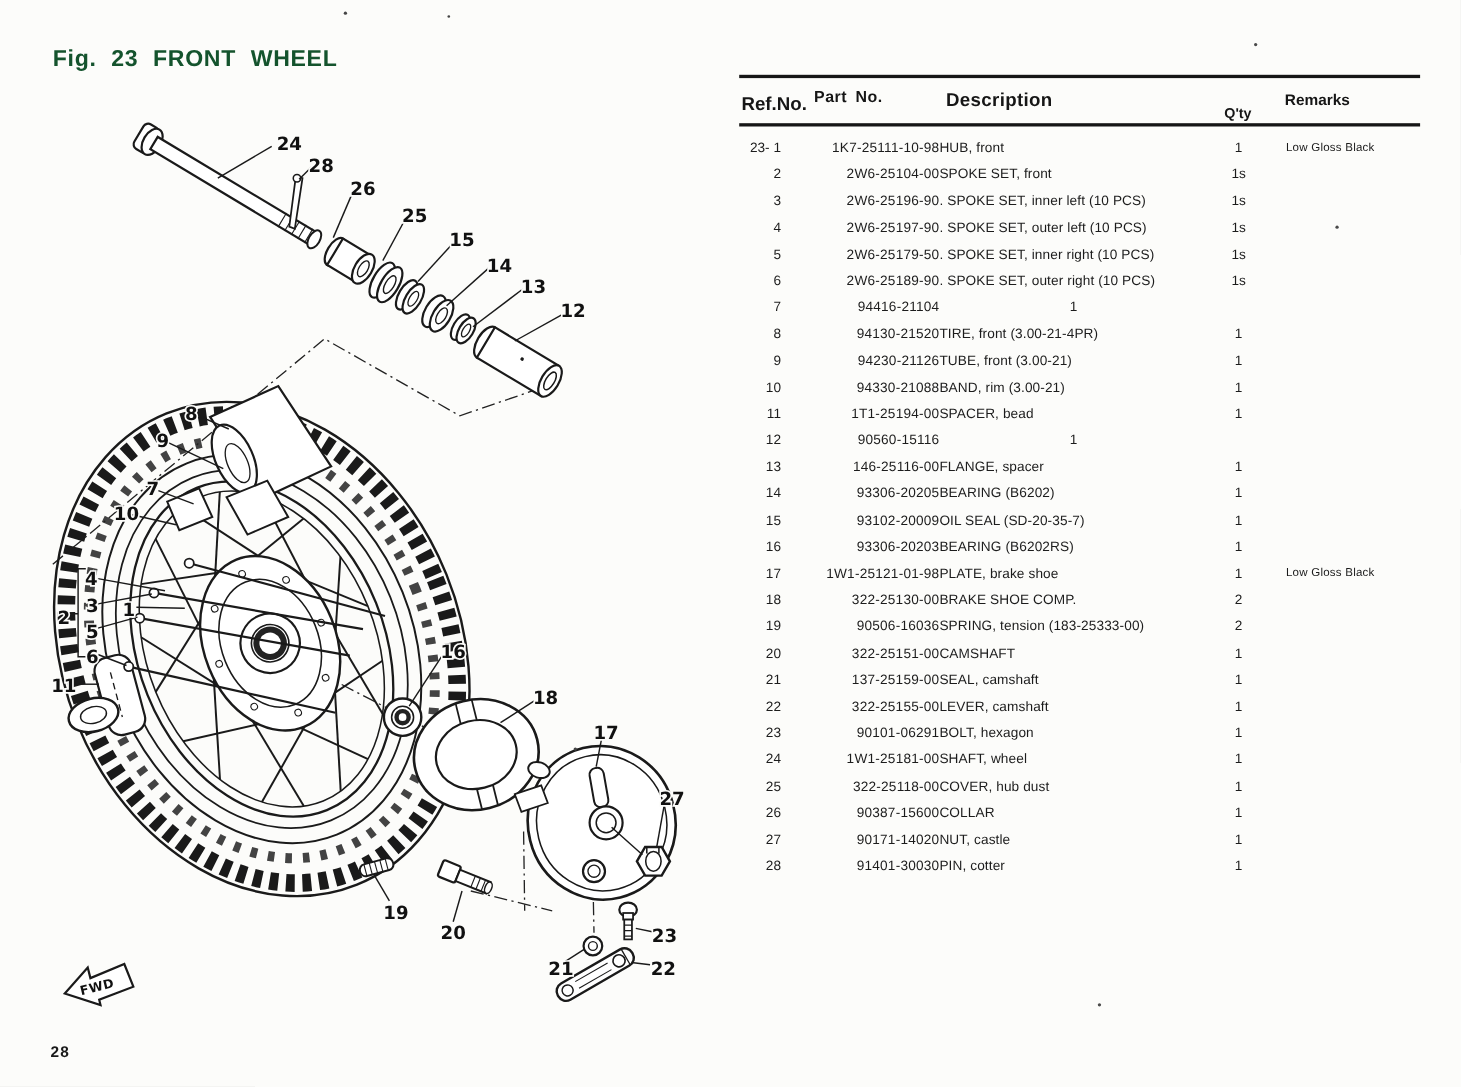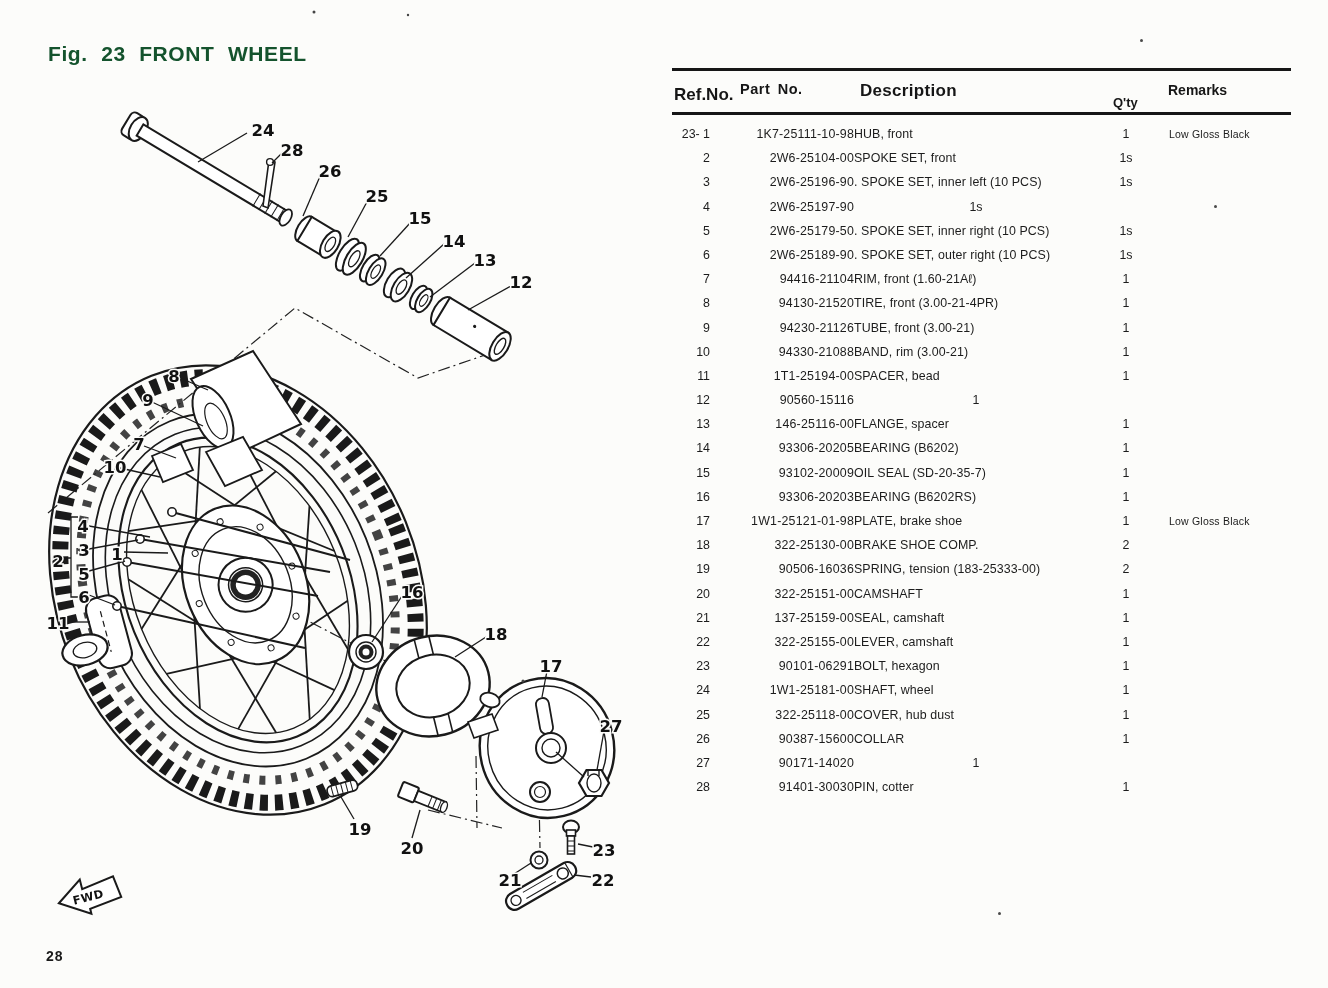--- a/index.html
+++ b/index.html
@@ -368,20 +368,21 @@
       <span class="c-ref">3</span>
       <span class="c-part">2W6-25196-90</span>
       <span class="c-desc">. SPOKE SET, inner left (10 PCS)</span>
       <span class="c-qty">1s</span>
       <span class="c-rem"></span>
     </div>
 
     <div class="pt-row">
       <span class="c-ref">4</span>
       <span class="c-part">2W6-25197-90</span>
+      <span class="c-desc">. SPOKE SET, outer left (10 PCS)</span>
       <span class="c-qty">1s</span>
       <span class="c-rem"></span>
     </div>
 
     <div class="pt-row">
       <span class="c-ref">5</span>
       <span class="c-part">2W6-25179-50</span>
       <span class="c-desc">. SPOKE SET, inner right (10 PCS)</span>
       <span class="c-qty">1s</span>
       <span class="c-rem"></span>
@@ -391,21 +392,20 @@
       <span class="c-ref">6</span>
       <span class="c-part">2W6-25189-90</span>
       <span class="c-desc">. SPOKE SET, outer right (10 PCS)</span>
       <span class="c-qty">1s</span>
       <span class="c-rem"></span>
     </div>
 
     <div class="pt-row">
       <span class="c-ref">7</span>
       <span class="c-part">94416-21104</span>
-      <span class="c-desc">RIM, front (1.60-21Aℓ)</span>
       <span class="c-qty">1</span>
       <span class="c-rem"></span>
     </div>
 
     <div class="pt-row">
       <span class="c-ref">8</span>
       <span class="c-part">94130-21520</span>
       <span class="c-desc">TIRE, front (3.00-21-4PR)</span>
       <span class="c-qty">1</span>
       <span class="c-rem"></span>
@@ -550,20 +550,21 @@
       <span class="c-ref">26</span>
       <span class="c-part">90387-15600</span>
       <span class="c-desc">COLLAR</span>
       <span class="c-qty">1</span>
       <span class="c-rem"></span>
     </div>
 
     <div class="pt-row">
       <span class="c-ref">27</span>
       <span class="c-part">90171-14020</span>
+      <span class="c-desc">NUT, castle</span>
       <span class="c-qty">1</span>
       <span class="c-rem"></span>
     </div>
 
     <div class="pt-row">
       <span class="c-ref">28</span>
       <span class="c-part">91401-30030</span>
       <span class="c-desc">PIN, cotter</span>
       <span class="c-qty">1</span>
       <span class="c-rem"></span>

